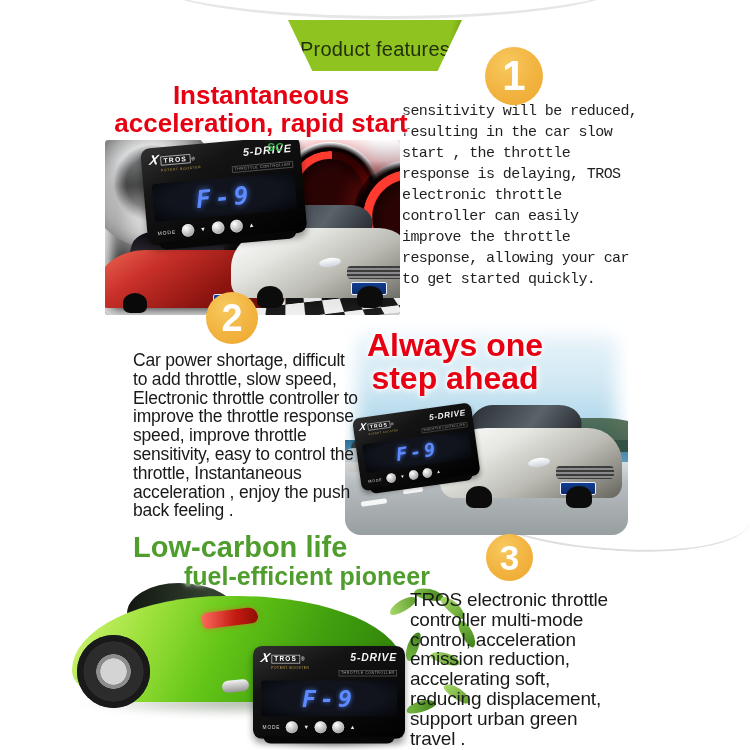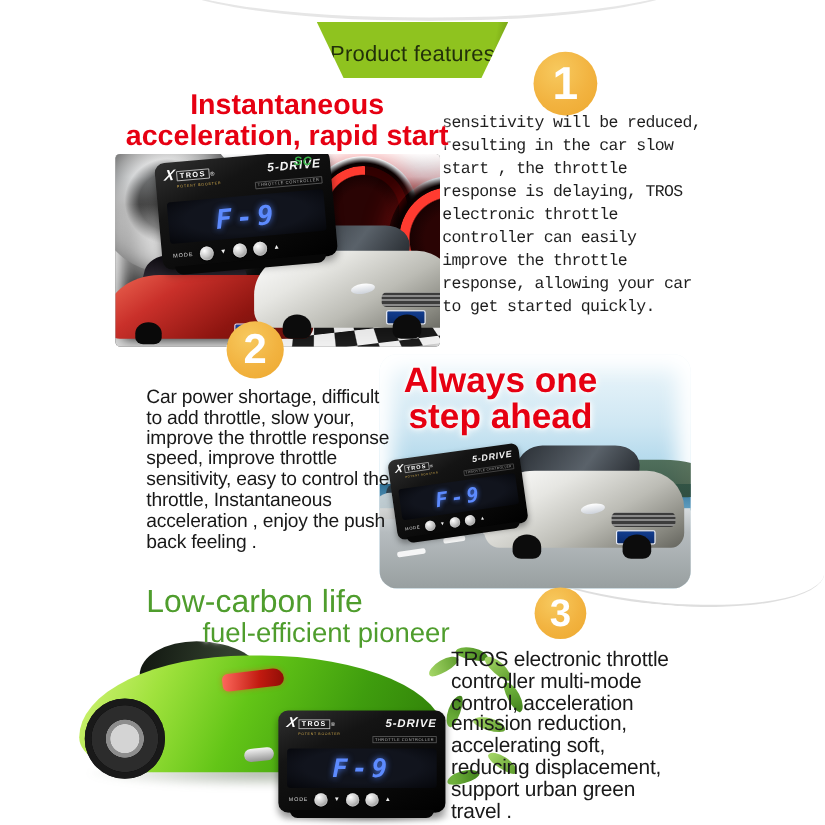--- a/index.html
+++ b/index.html
@@ -24,21 +24,21 @@
     color:#fff;display:flex;align-items:center;justify-content:center;font-weight:bold;z-index:12;}
   .num1{left:485px;top:47px;width:58px;height:58px;font-size:42px;}
   .num2{left:206px;top:292px;width:52px;height:52px;font-size:38px;}
   .num3{left:486px;top:534px;width:47px;height:47px;font-size:35px;}
 
   
   .h-red{position:absolute;color:#e60012;font-weight:bold;text-align:center;z-index:11;
     text-shadow:0 0 3px #fff,0 0 6px #fff,0 0 9px rgba(255,255,255,.9);}
   .h1{left:108px;top:81px;width:306px;font-size:26px;line-height:28px;}
   .h2{left:350px;top:329px;width:210px;font-size:32px;line-height:33px;}
-  .h-green{position:absolute;color:#4f9d2d;font-weight:normal;z-index:11;white-space:nowrap;
+  .h-green{position:absolute;color:#4f9d2d;font-weight:bold;z-index:11;white-space:nowrap;
     text-shadow:0 0 3px #fff,0 0 6px #fff;}
   .h3a{left:133px;top:531px;font-size:29px;}
   .h3b{left:184px;top:562px;font-size:25px;}
 
   
   .body-mono{position:absolute;left:402px;top:101px;z-index:3;color:#1f1f1f;
     font-family:"Liberation Mono",monospace;font-size:15px;line-height:21px;letter-spacing:-.6px;white-space:nowrap;}
   .body-sans{position:absolute;color:#191919;font-size:17.5px;line-height:18.8px;letter-spacing:-.2px;
     white-space:nowrap;z-index:3;}
   .b2{left:133px;top:351px;}
@@ -271,21 +271,22 @@
     </div>
     <div class="sc-mark">SC</div>
   </div>
 
   <div class="num num2">
     <span>2</span>
   </div>
 
   <div class="body-sans b2">
     <span class="txtline">Car power shortage, difficult</span>
-    <span class="txtline">to add throttle, slow your,</span>
+    <span class="txtline">to add throttle, slow speed,</span>
+    <span class="txtline">Electronic throttle controller to</span>
     <span class="txtline">improve the throttle response</span>
     <span class="txtline">speed, improve throttle</span>
     <span class="txtline">sensitivity, easy to control the</span>
     <span class="txtline">throttle, Instantaneous</span>
     <span class="txtline">acceleration , enjoy the push</span>
     <span class="txtline">back feeling .</span>
   </div>
 
   <div class="scene2">
     <div class="sea"></div>

